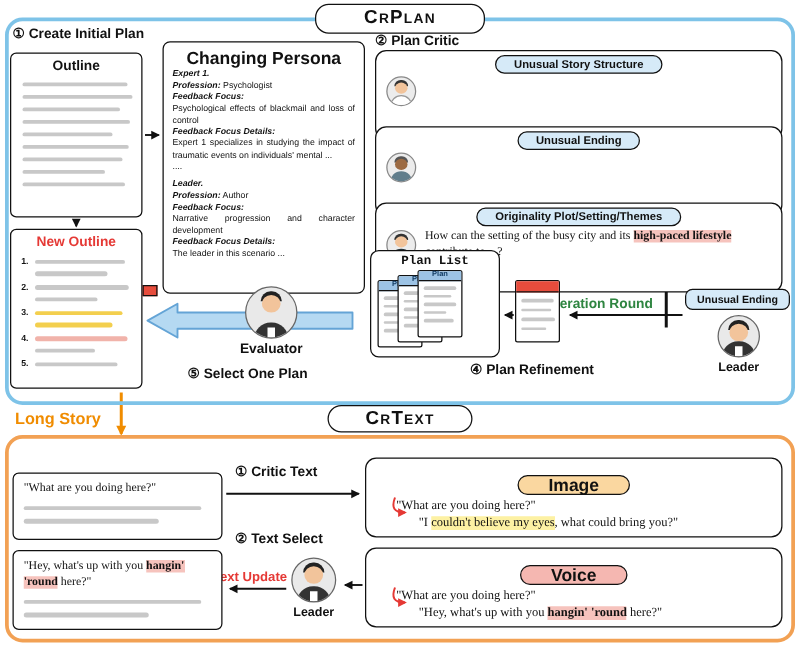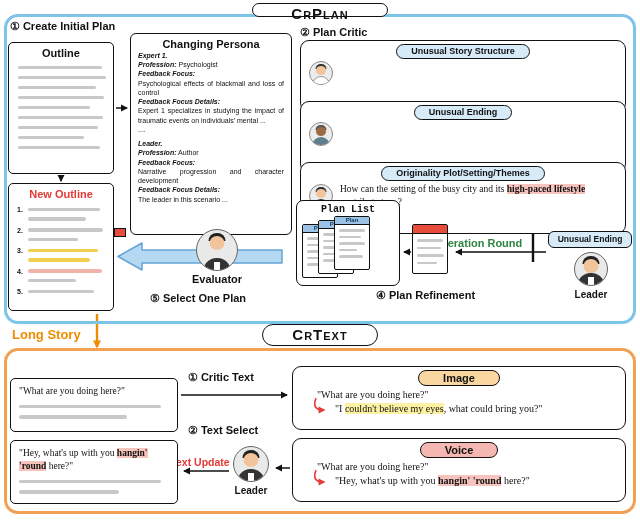--- a/index.html
+++ b/index.html
@@ -5,21 +5,21 @@
   * { margin:0; padding:0; box-sizing:border-box; }
   html,body { width:640px; height:520px; background:#ffffff; font-family:"Liberation Sans", sans-serif; color:#111; }
   #stage { position:relative; width:640px; height:520px; overflow:hidden; background:#fff; }
 
   
   .section { position:absolute; border-radius:14px; background:transparent; }
   #crplan-box { left:4px; top:14px; width:632px; height:310px; border:3px solid #7ec3e8; }
   #crtext-box { left:4px; top:348px; width:632px; height:166px; border:3px solid #f2a154; }
   .section-title { position:absolute; background:#fff; border:1.6px solid #111; border-radius:11px;
     font-weight:bold; font-variant:small-caps; text-align:center; font-size:15px; line-height:19px; letter-spacing:1px; }
-  #crplan-title { left:252px; top:3px; width:136px; height:14px;text-align:center; }
+  #crplan-title { left:252px; top:3px; width:136px; height:24px;text-align:center; }
   #crtext-title { left:262px; top:324px; width:116px; height:22px; }
 
   .step { position:absolute; font-weight:bold; font-size:11px; white-space:nowrap; }
   .green { color:#2e8540; }
 
   
   .doc-box { position:absolute; border:1.6px solid #111; border-radius:5px; background:#fff; }
   .doc-title { font-weight:bold; font-size:11px; text-align:center; margin-top:4px; }
   .bar { height:3.5px; background:#c8c8c8; border-radius:2px; }
   .ol-bar { margin:6.5px 9px 0; }
@@ -29,21 +29,21 @@
   .no-sub { margin:4px 6px 0 19px; }
   .no-num { font-size:7px; font-weight:bold; width:8px; flex:none; }
 
   #outline-box { left:8px; top:42px; width:106px; height:132px; }
   #new-outline-box { left:8px; top:183px; width:106px; height:128px; }
   #new-outline-box .doc-title { color:#e53935; }
   #red-tab { position:absolute; left:114px; top:228px; width:12px; height:9px; background:#e74c3c; border:1px solid #111; }
 
   
   #persona-box { position:absolute; left:130px; top:33px; width:162px; height:202px; border:1.6px solid #111; border-radius:6px; background:#fff; padding:4px 7px; }
-  .persona-title { font-weight:bold; font-size:11px; text-align:center; margin-bottom:1px; }
+  .persona-title { font-weight:bold; font-size:14px; text-align:center; margin-bottom:1px; }
   .p-line { font-size:7px; line-height:1.32; text-align:justify; min-height:5px; }
   .p-b { font-weight:bold; font-style:italic; }
 
   
   .critique { position:absolute; left:300px; width:326px; height:72px; border:1.4px solid #111; border-radius:9px; background:#fff; }
   .critique-header { margin:3px auto 0; width:max-content; padding:1px 14px; background:#d6eaf8; border:1px solid #111; border-radius:8px;
     font-size:9px; font-weight:bold; line-height:11px; }
   .critique-body { display:flex; align-items:center; gap:7px; padding:2px 10px 0 8px; }
   .critique-text { font-family:"Liberation Serif", serif; font-size:9.5px; line-height:1.35; }
   .hl-yellow { background:#fdf1a3; }
@@ -80,21 +80,21 @@
   #refine-doc { position:absolute; left:412px; top:224px; width:36px; height:50px; background:#fff; border:1.4px solid #111; border-radius:2px; }
   .doc-header-red { height:9px; background:#e74c3c; border-bottom:1px solid #111; }
   #refine-doc .bar { height:2.5px; margin:5px 4px 0; }
 
   
   .quote-box { position:absolute; border:1.6px solid #111; border-radius:5px; background:#fff; padding:6px 8px; }
   .quote-text { font-family:"Liberation Serif", serif; font-size:9.5px; line-height:1.35; }
   .quote-box .bar { margin-top:7px; }
 
   .io-box { position:absolute; left:292px; width:334px; height:64px; border:1.4px solid #111; border-radius:9px; background:#fff; }
-  .io-header { margin:3px auto 0; width:max-content; padding:1px 24px; border:1px solid #111; border-radius:8px; font-size:11px; font-weight:bold; line-height:12px; }
+  .io-header { margin:13px auto 0; width:max-content; padding:1px 24px; border:1px solid #111; border-radius:8px; font-size:14px; font-weight:bold; line-height:12px; }
   .io-line1 { margin:3px 0 0 24px; font-family:"Liberation Serif", serif; font-size:10px; }
   .io-line2 { margin:3px 10px 0 42px; font-family:"Liberation Serif", serif; font-size:10px; }
   .curve-arrow { position:absolute; left:18px; top:30px; }
 
   #text-update-label { position:absolute; left:166px; top:456px; width:68px; font-size:10.5px; font-weight:bold; color:#e53935; text-align:center; }
   #long-story-label { position:absolute; left:12px; top:327px; font-size:13px; font-weight:bold; color:#f08c00; }
 
   #arrow-layer { position:absolute; left:0; top:0; width:640px; height:520px; pointer-events:none; }
 </style>
 </head>

